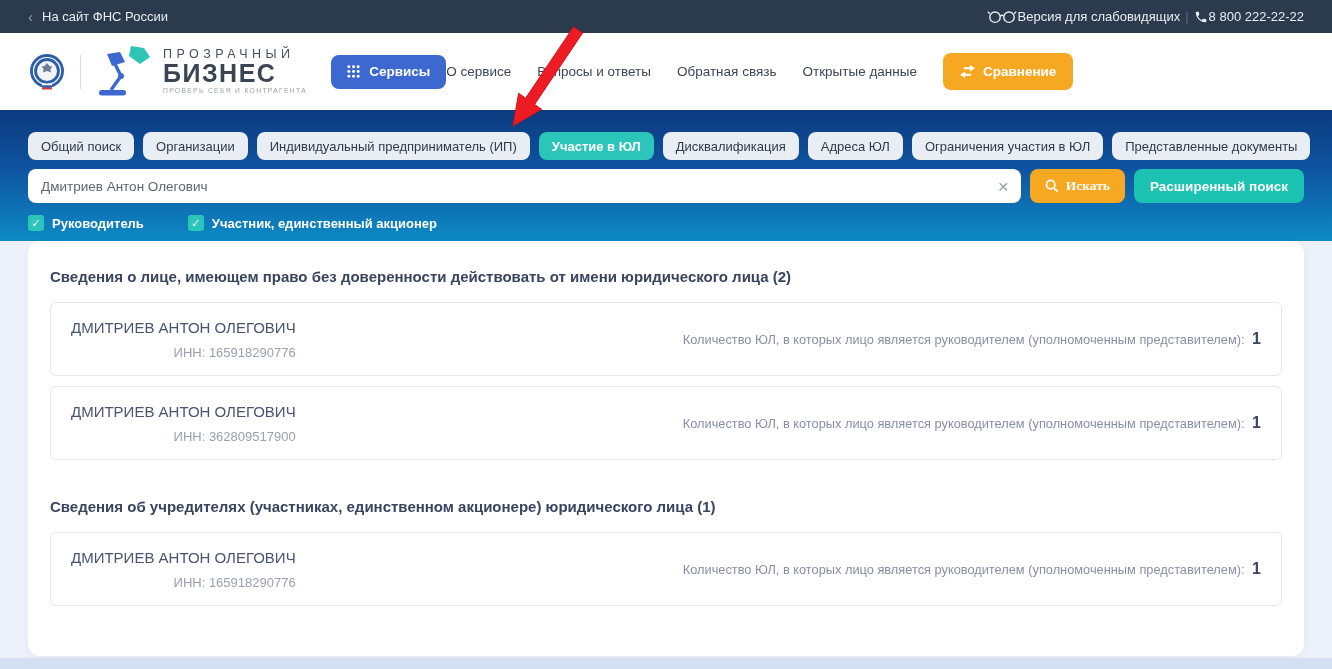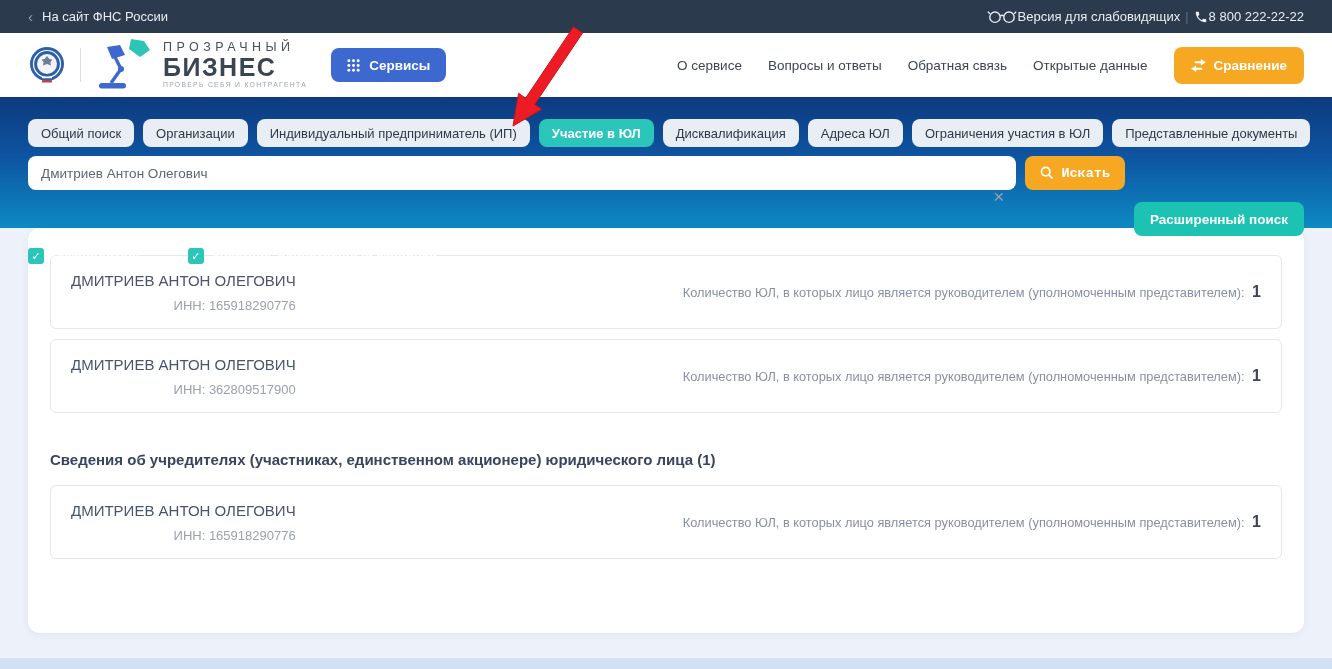--- a/index.html
+++ b/index.html
@@ -14,22 +14,22 @@
     display:flex; align-items:center; justify-content:space-between;
     padding:0 28px; font-size:13px;
   }
   .topbar-left { display:flex; align-items:center; gap:9px; cursor:pointer; }
   .topbar-left .chev { color:#93a0b0; font-size:15px; line-height:1; }
   .topbar-right { display:flex; align-items:center; gap:1px; }
   .topbar-right .sep { color:#5b6a80; margin:0 4px; }
   .icon-svg { display:inline-flex; align-items:center; }
   
   .header {
-    height:64px; background:#ffffff; display:flex; align-items:center;
-    padding:16px 28px; justify-content:space-between;
+    height:77px; background:#ffffff; display:flex; align-items:center;
+    padding:16px 28px; 
   }
   .header-left { display:flex; align-items:center; }
   .logo-divider { width:1px; height:34px; background:#d8dde4; margin:0 14px; }
   .logo-text { margin-left:10px; line-height:1; }
   .logo-line1 { font-size:12.5px; letter-spacing:4.5px; color:#46505e; }
   .logo-line2 { font-size:25px; font-weight:bold; letter-spacing:1.5px; color:#3a4553; margin-top:1px; }
   .logo-tagline { font-size:6.8px; letter-spacing:1.3px; color:#9aa3ad; margin-top:2px; }
   .services-btn {
     margin-left:24px; background:#3d68cf; color:#fff; border:none; cursor:pointer;
     border-radius:8px; height:34px; padding:0 16px; font-size:13.5px; font-weight:bold;
@@ -57,27 +57,27 @@
   .search-input-wrap { position:relative; flex:1 1 auto; }
   .search-input {
     width:100%; height:34px; border:none; border-radius:8px; padding:0 36px 0 13px;
     font-size:13.5px; color:#5f6773; font-family:inherit; outline:none;
   }
   .clear-x {
     position:absolute; right:12px; top:50%; transform:translateY(-50%);
     color:#9aa2ad; font-size:19px; cursor:pointer; line-height:1;
   }
   .search-btn {
-    background:#f7a823; color:#fff; border:none; cursor:pointer; font-family:Liberation Mono, monospace;
+    background:#f7a823; color:#fff; border:none; cursor:pointer; font-family:Liberation Serif, serif;
     border-radius:8px; height:34px; padding:0 15px; font-size:13.5px; font-weight:bold;
     display:flex; align-items:center; gap:7px; flex:0 0 auto;
   }
   .adv-btn {
     background:#1dc3b2; color:#fff; border:none; cursor:pointer; font-family:inherit;
-    border-radius:8px; height:34px; padding:0 16px; font-size:13.5px; font-weight:bold; flex:0 0 auto;margin-top:46px;
+    border-radius:8px; height:34px; padding:0 16px; font-size:13.5px; font-weight:bold; flex:0 0 auto;
   }
   .filters-row { display:flex; gap:44px; margin-top:12px; }
   .filter { display:flex; align-items:center; gap:8px; cursor:pointer; }
   .checkbox {
     width:16px; height:16px; background:#2cc5ba; border-radius:3px;
     display:flex; align-items:center; justify-content:center;
     color:#fff; font-size:11px; line-height:1;
   }
   .filter-label { color:#fff; font-size:13px; font-weight:bold; }
   
@@ -232,20 +232,21 @@
       </div>
       <div class="filter">
         <span class="checkbox">✓</span>
         <span class="filter-label">Участник, единственный акционер</span>
       </div>
     </div>
 </div>
 
 <div class="main">
   <div class="results-card" id="results-card">
+      <div class="section-title">Сведения о лице, имеющем право без доверенности действовать от имени юридического лица (2)</div>
       <div class="result-row">
         <div class="result-left">
           <div class="result-name">ДМИТРИЕВ АНТОН ОЛЕГОВИЧ</div>
           <div class="result-inn">ИНН: 165918290776</div>
         </div>
         <div class="result-right">Количество ЮЛ, в которых лицо является руководителем (уполномоченным представителем): <span class="result-count">1</span></div>
       </div>
       <div class="result-row">
         <div class="result-left">
           <div class="result-name">ДМИТРИЕВ АНТОН ОЛЕГОВИЧ</div>

